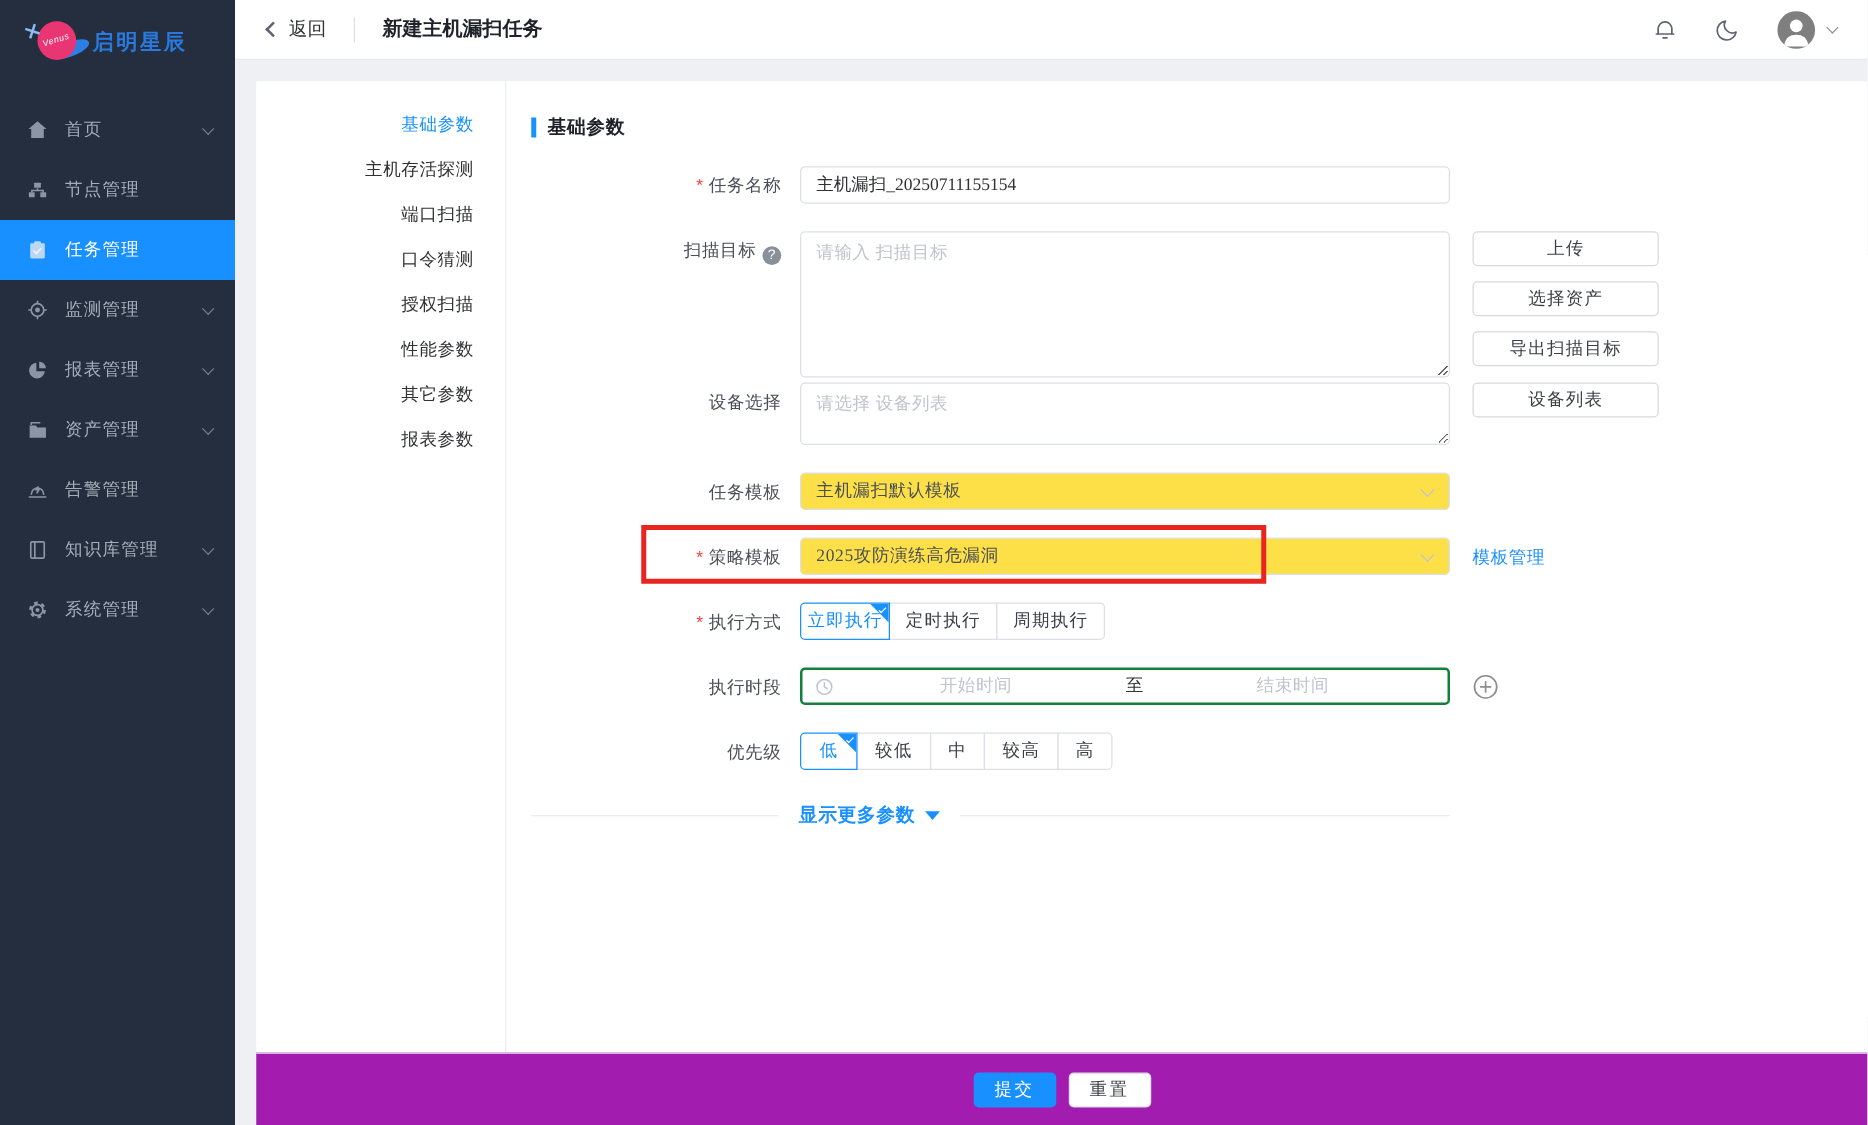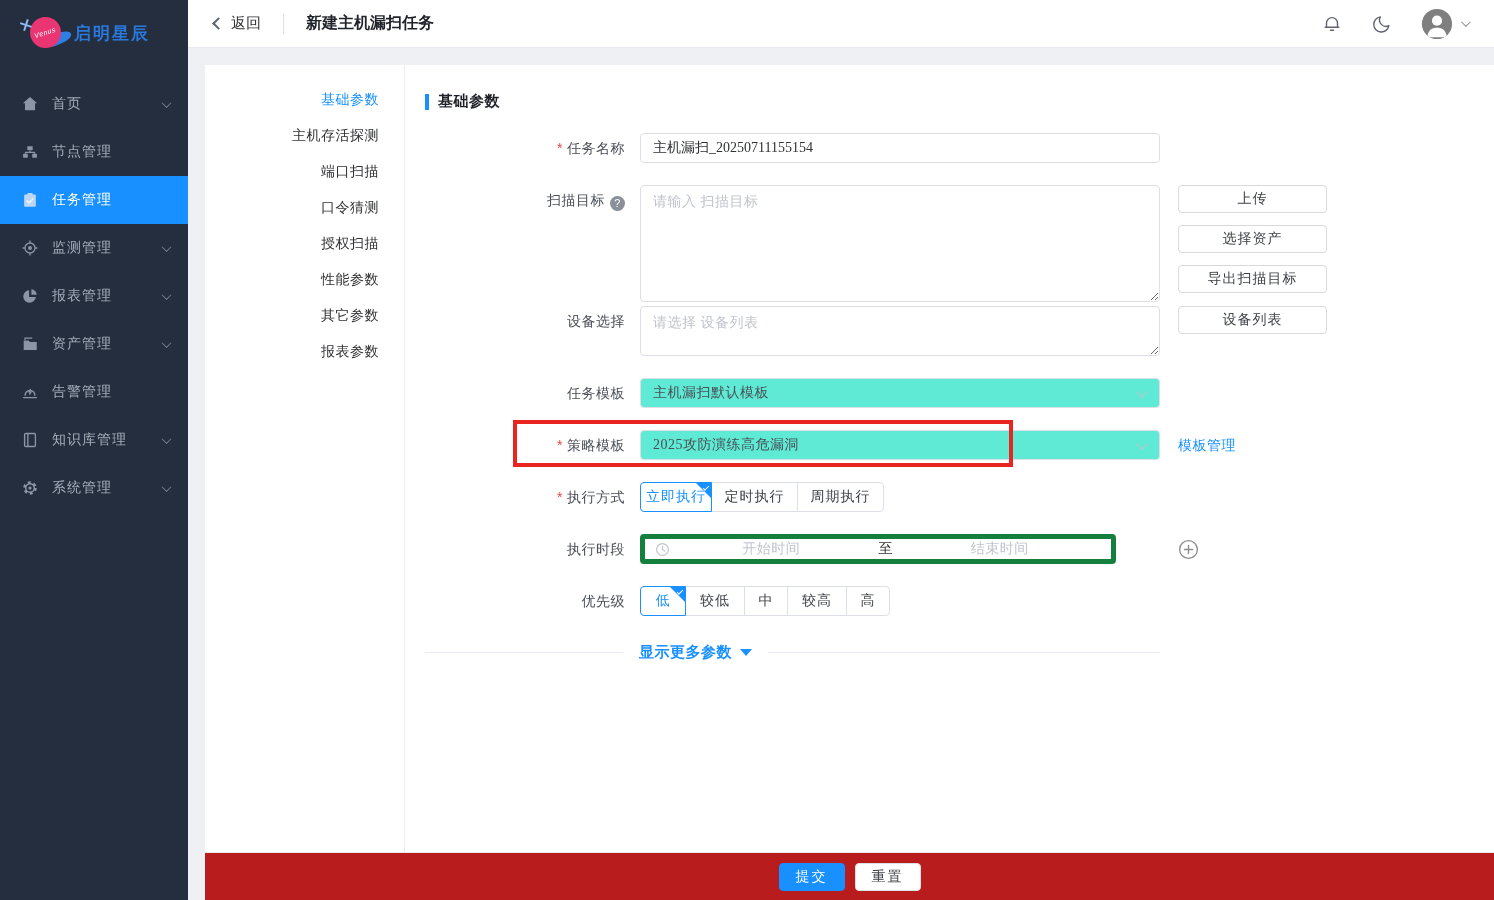--- a/index.html
+++ b/index.html
@@ -58,48 +58,48 @@
   .inp { width:100%; height:30px; border:1px solid #dcdfe6; border-radius:4px; padding:0 12px; font-size:14px; color:#303133; outline:none; font-family:inherit; }
   textarea.ta { width:100%; border:1px solid #dcdfe6; border-radius:4px; padding:7px 12px; font-size:14px; color:#303133; outline:none; font-family:inherit; resize:vertical; display:block; }
   .ta.big { height:117px; }
   .ta.small { height:50px; }
   ::placeholder { color:#c0c4cc; letter-spacing:.5px; }
   .counter { text-align:right; color:#5a5e66; font-size:13px; margin-top:2px; height:18px; }
 
   .aside-col { margin-left:18px; width:149px; flex:none; display:flex; flex-direction:column; gap:12px; }
   .wbtn { height:28px; width:149px; border:1px solid #d9d9d9; border-radius:4px; background:#fff; color:#3b3f45; font-size:14px; cursor:pointer; font-family:inherit; letter-spacing:1px; }
 
-  .select { height:30px; border:1px solid #dcdfe6; border-radius:4px; background:#5eead4; display:flex; align-items:center; padding:0 32px 0 12px; color:#4a4f57; cursor:pointer; position:relative; letter-spacing:.5px; }
+  .select { height:30px; border:1px solid #dcdfe6; border-radius:4px; background:#fde047; display:flex; align-items:center; padding:0 32px 0 12px; color:#4a4f57; cursor:pointer; position:relative; letter-spacing:.5px; }
   .sel-caret { position:absolute; right:13px; top:9px; width:8px; height:8px; border-right:1.4px solid #c0c4cc; border-bottom:1.4px solid #c0c4cc; transform:rotate(45deg); }
   .manage-link { margin-left:18px; line-height:30px; color:#1890ff; cursor:pointer; letter-spacing:.5px; }
 
   .annotation-box { position:absolute; left:88px; top:-10px; width:500px; height:47px; border:4px solid #e8251f; z-index:6; pointer-events:none; }
 
   .btn-group { display:flex; }
   .gbtn { height:30px; border:1px solid #dcdfe6; background:#fff; color:#3b3f45; font-size:14px; margin-left:-1px; position:relative; cursor:pointer; font-family:inherit; letter-spacing:1px; }
   .gbtn:first-child { margin-left:0; border-radius:4px 0 0 4px; }
   .gbtn:last-child { border-radius:0 4px 4px 0; }
   .gbtn.sel { border-color:#1890ff; color:#1890ff; z-index:2; overflow:hidden; }
   .corner { position:absolute; top:0; right:0; width:0; height:0; border-top:15px solid #1890ff; border-left:15px solid transparent; }
   .corner-tick { position:absolute; top:3px; right:2px; width:6px; height:3px; border-left:1.4px solid #fff; border-bottom:1.4px solid #fff; transform:rotate(-45deg); z-index:3; }
   .w88{width:72px;} .w87{width:87px;} .w46{width:46px;} .w60{width:60px;} .w44{width:44px;}
 
-  .picker { width:476px; height:30px; border:5px solid #15803d; border-radius:4px; display:flex; align-items:center; padding:4px 10px; background:#fff; cursor:pointer; }
+  .picker { width:520px; height:30px; border:2px solid #15803d; border-radius:4px; display:flex; align-items:center; padding:4px 10px; background:#fff; cursor:pointer; }
   .picker .ph { flex:1; text-align:center; color:#c0c4cc; letter-spacing:.5px; }
   .picker .sep { color:#303133; padding:0 6px; }
   .plus-wrap { margin-left:18px; height:30px; display:flex; align-items:center; cursor:pointer; }
 
   .more-row { display:flex; align-items:center; width:735px; margin-top:27px; }
   .hrline { height:1px; background:#e8ebf0; }
   .hr-left { width:198px; margin-right:16px; }
   .hr-right { flex:1; margin-left:16px; }
   .more-label { color:#1890ff; font-size:15px; font-weight:600; cursor:pointer; letter-spacing:.5px; }
   .more-caret { width:0; height:0; border-left:6px solid transparent; border-right:6px solid transparent; border-top:7px solid #1890ff; margin-left:8px; cursor:pointer; }
 
-  .panel-footer { height:48px; flex:none; border-top:1px solid #e7e9ee; display:flex; align-items:center; justify-content:center; gap:10px; background:#b91c1c; }
+  .panel-footer { height:58px; flex:none; border-top:1px solid #e7e9ee; display:flex; align-items:center; justify-content:center; gap:10px; background:#a21caf; }
   .fbtn { height:28px; min-width:58px; padding:0 16px; border-radius:4px; font-size:14px; cursor:pointer; font-family:inherit; letter-spacing:2px; }
   .fbtn.primary { background:#1890ff; border:1px solid #1890ff; color:#fff; }
   .fbtn.plain { background:#fff; border:1px solid #dcdfe6; color:#3b3f45; }
 </style>
 </head>
 <body>
 
 <aside class="sidebar">
   <div class="logo">
     <span class="logo-mark">

